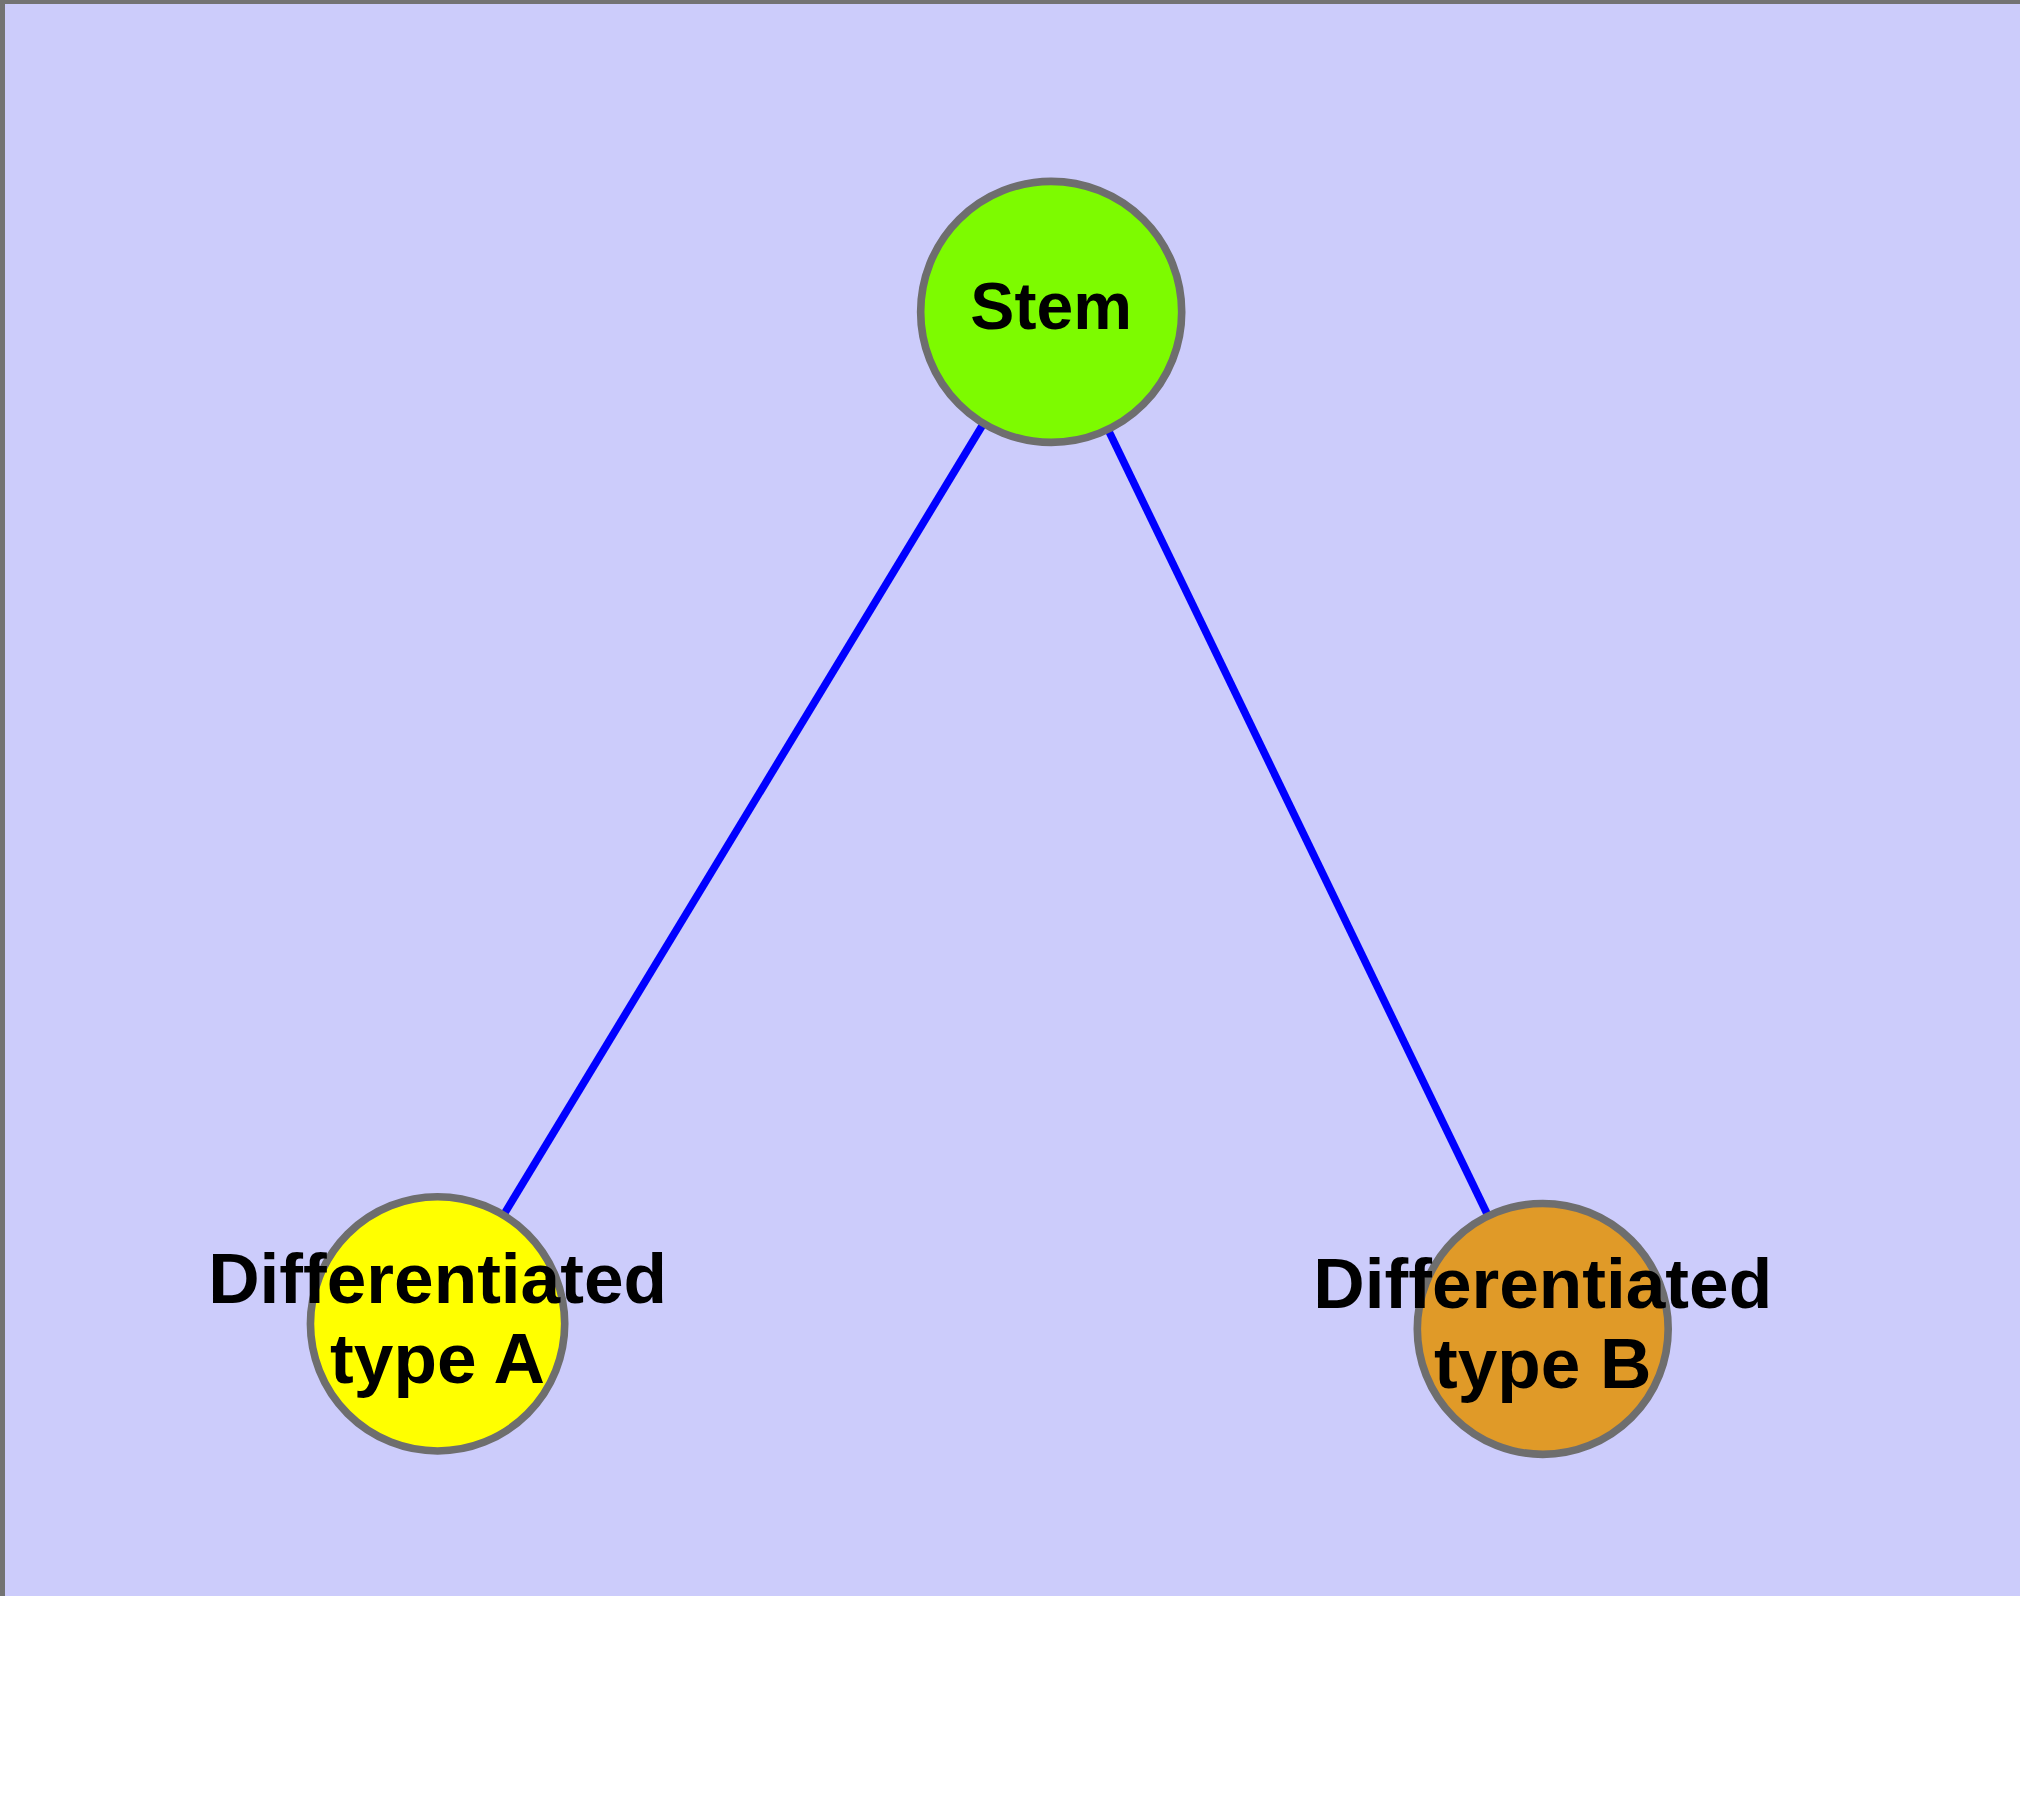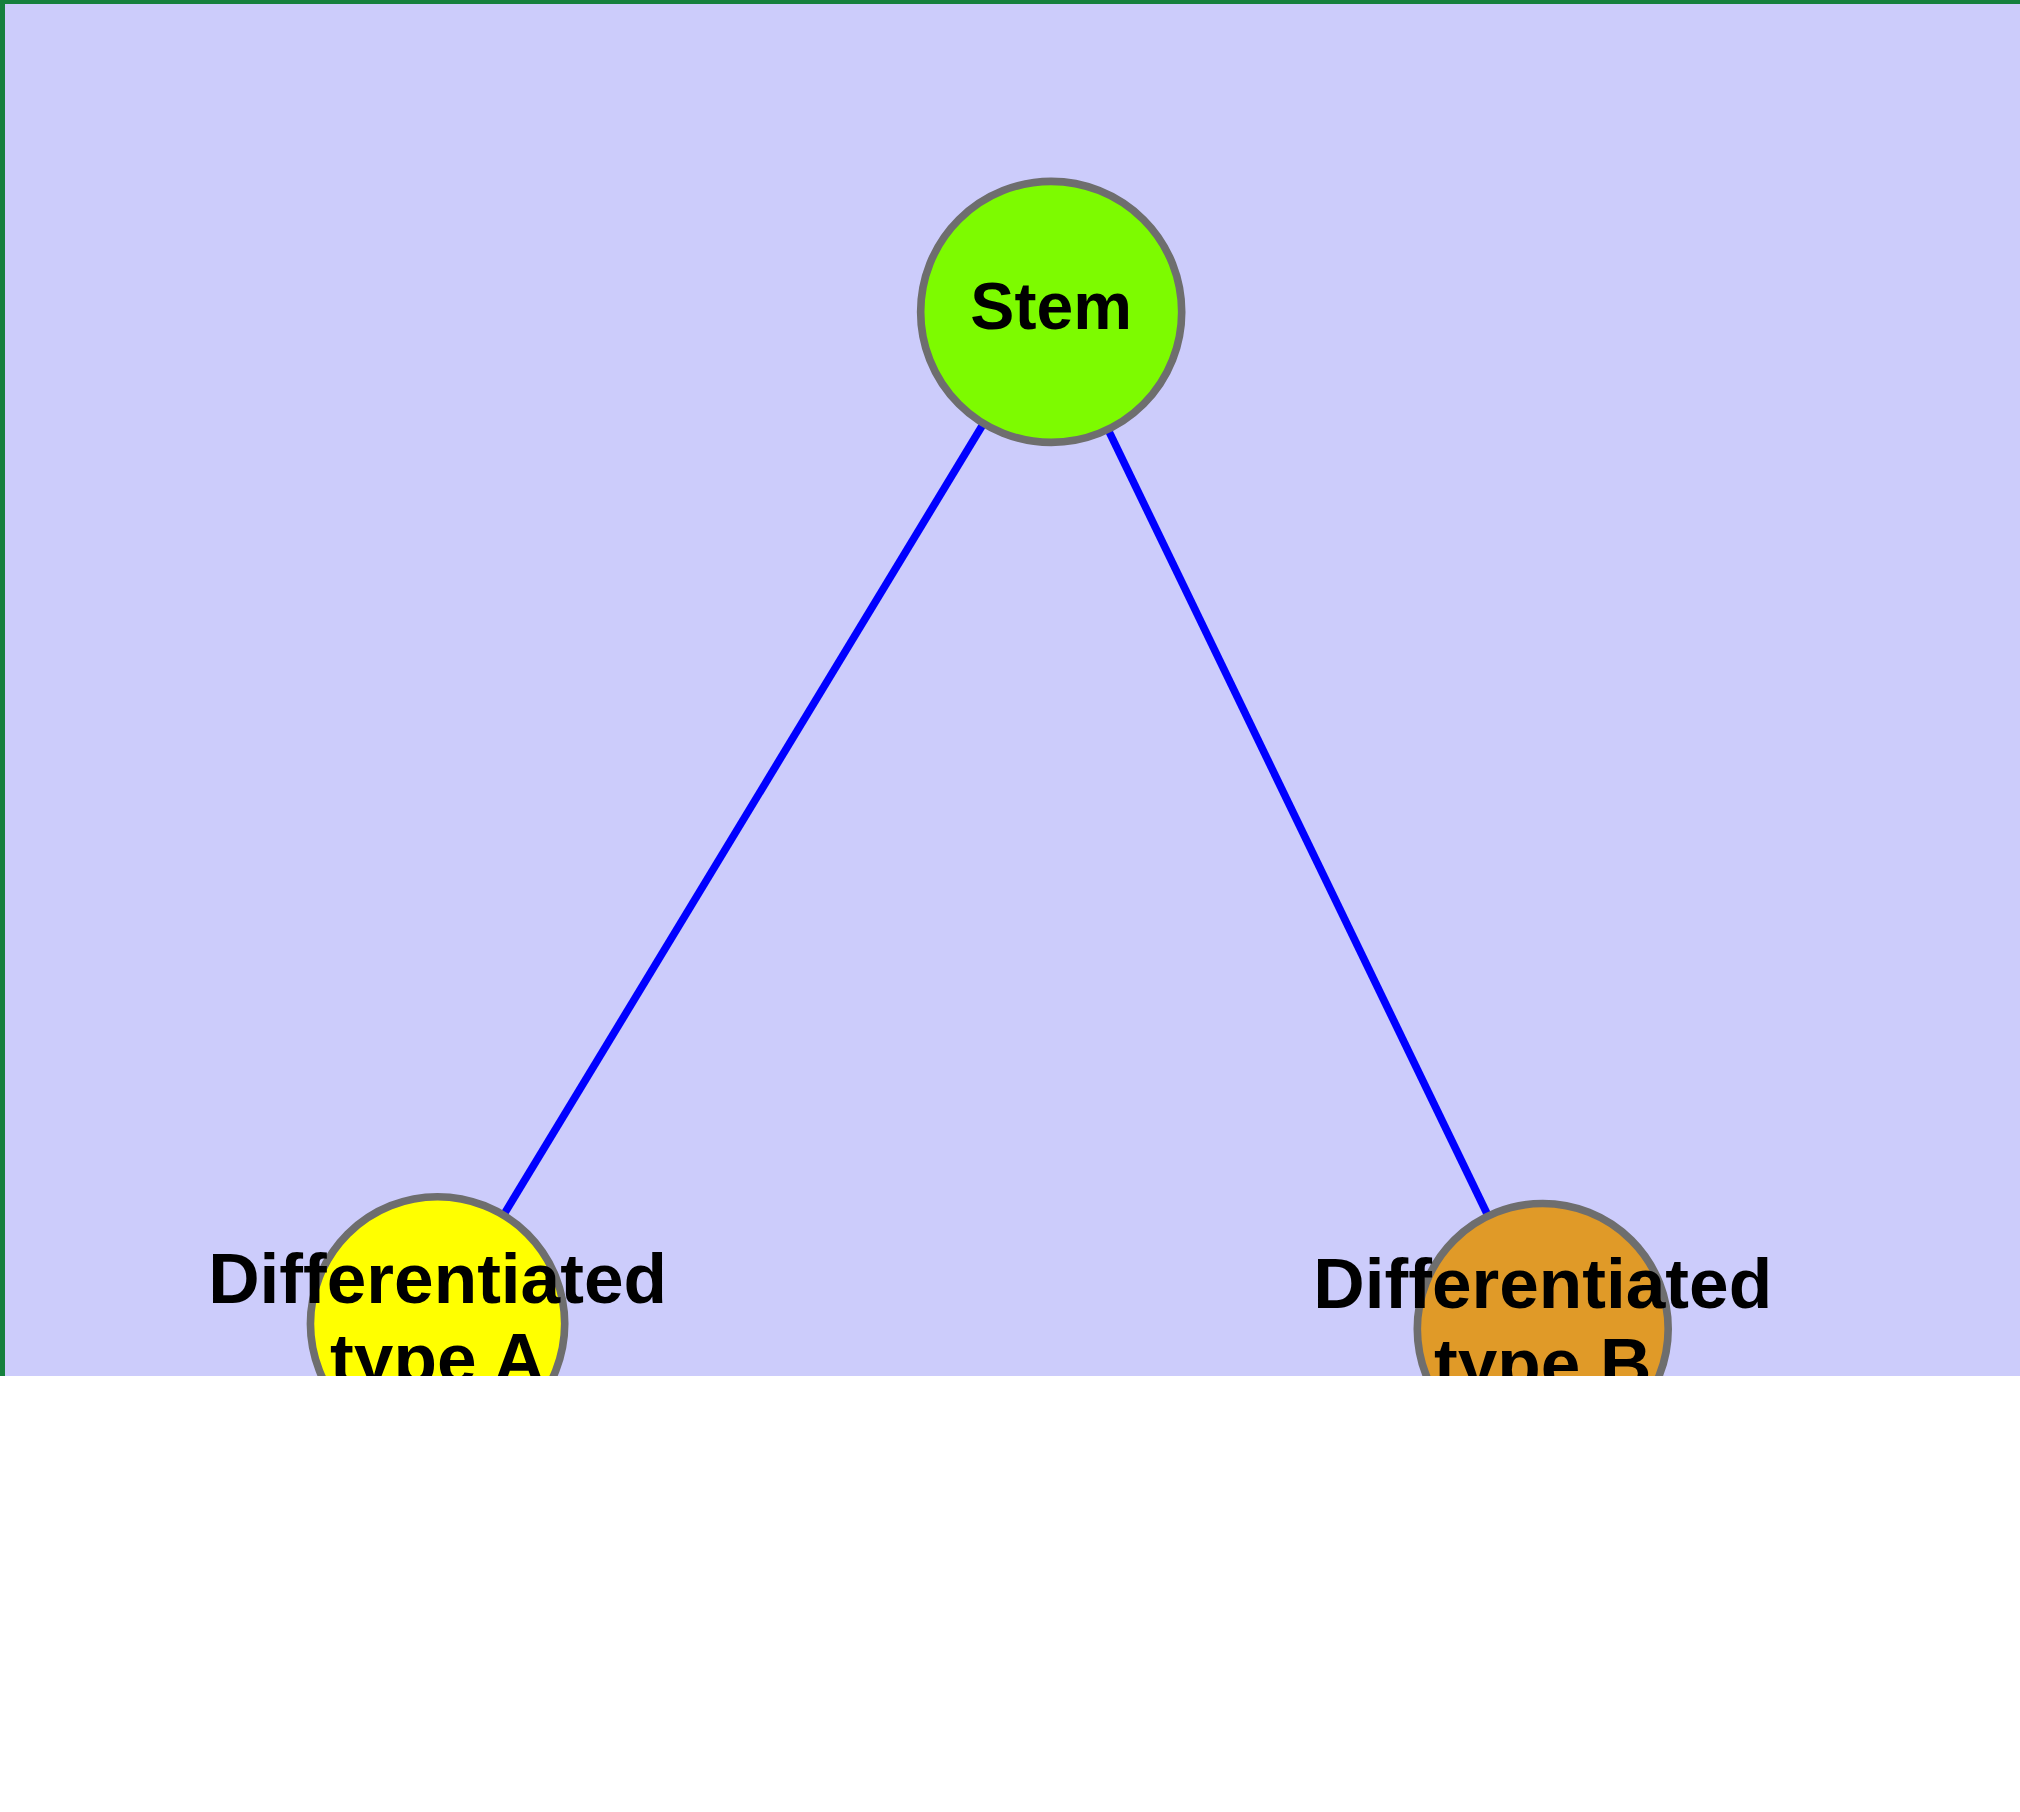--- a/index.html
+++ b/index.html
@@ -4,22 +4,22 @@
 <title>Cell Differentiation Graph</title>
 <style>
   html, body {
     margin: 0;
     padding: 0;
     background: #ffffff;
   }
   #canvas {
     position: relative;
     width: 2021px;
-    height: 1376px;
-    background: #15803d;
+    height: 1596px;
+    background: #737373;
     overflow: hidden;
     font-family: "Liberation Sans", "DejaVu Sans", sans-serif;
   }
   #plot-background {
     position: absolute;
     left: 5.1px;
     top: 4.2px;
     width: 2015px;
     height: 1808px;
     background: #ccccfb;

